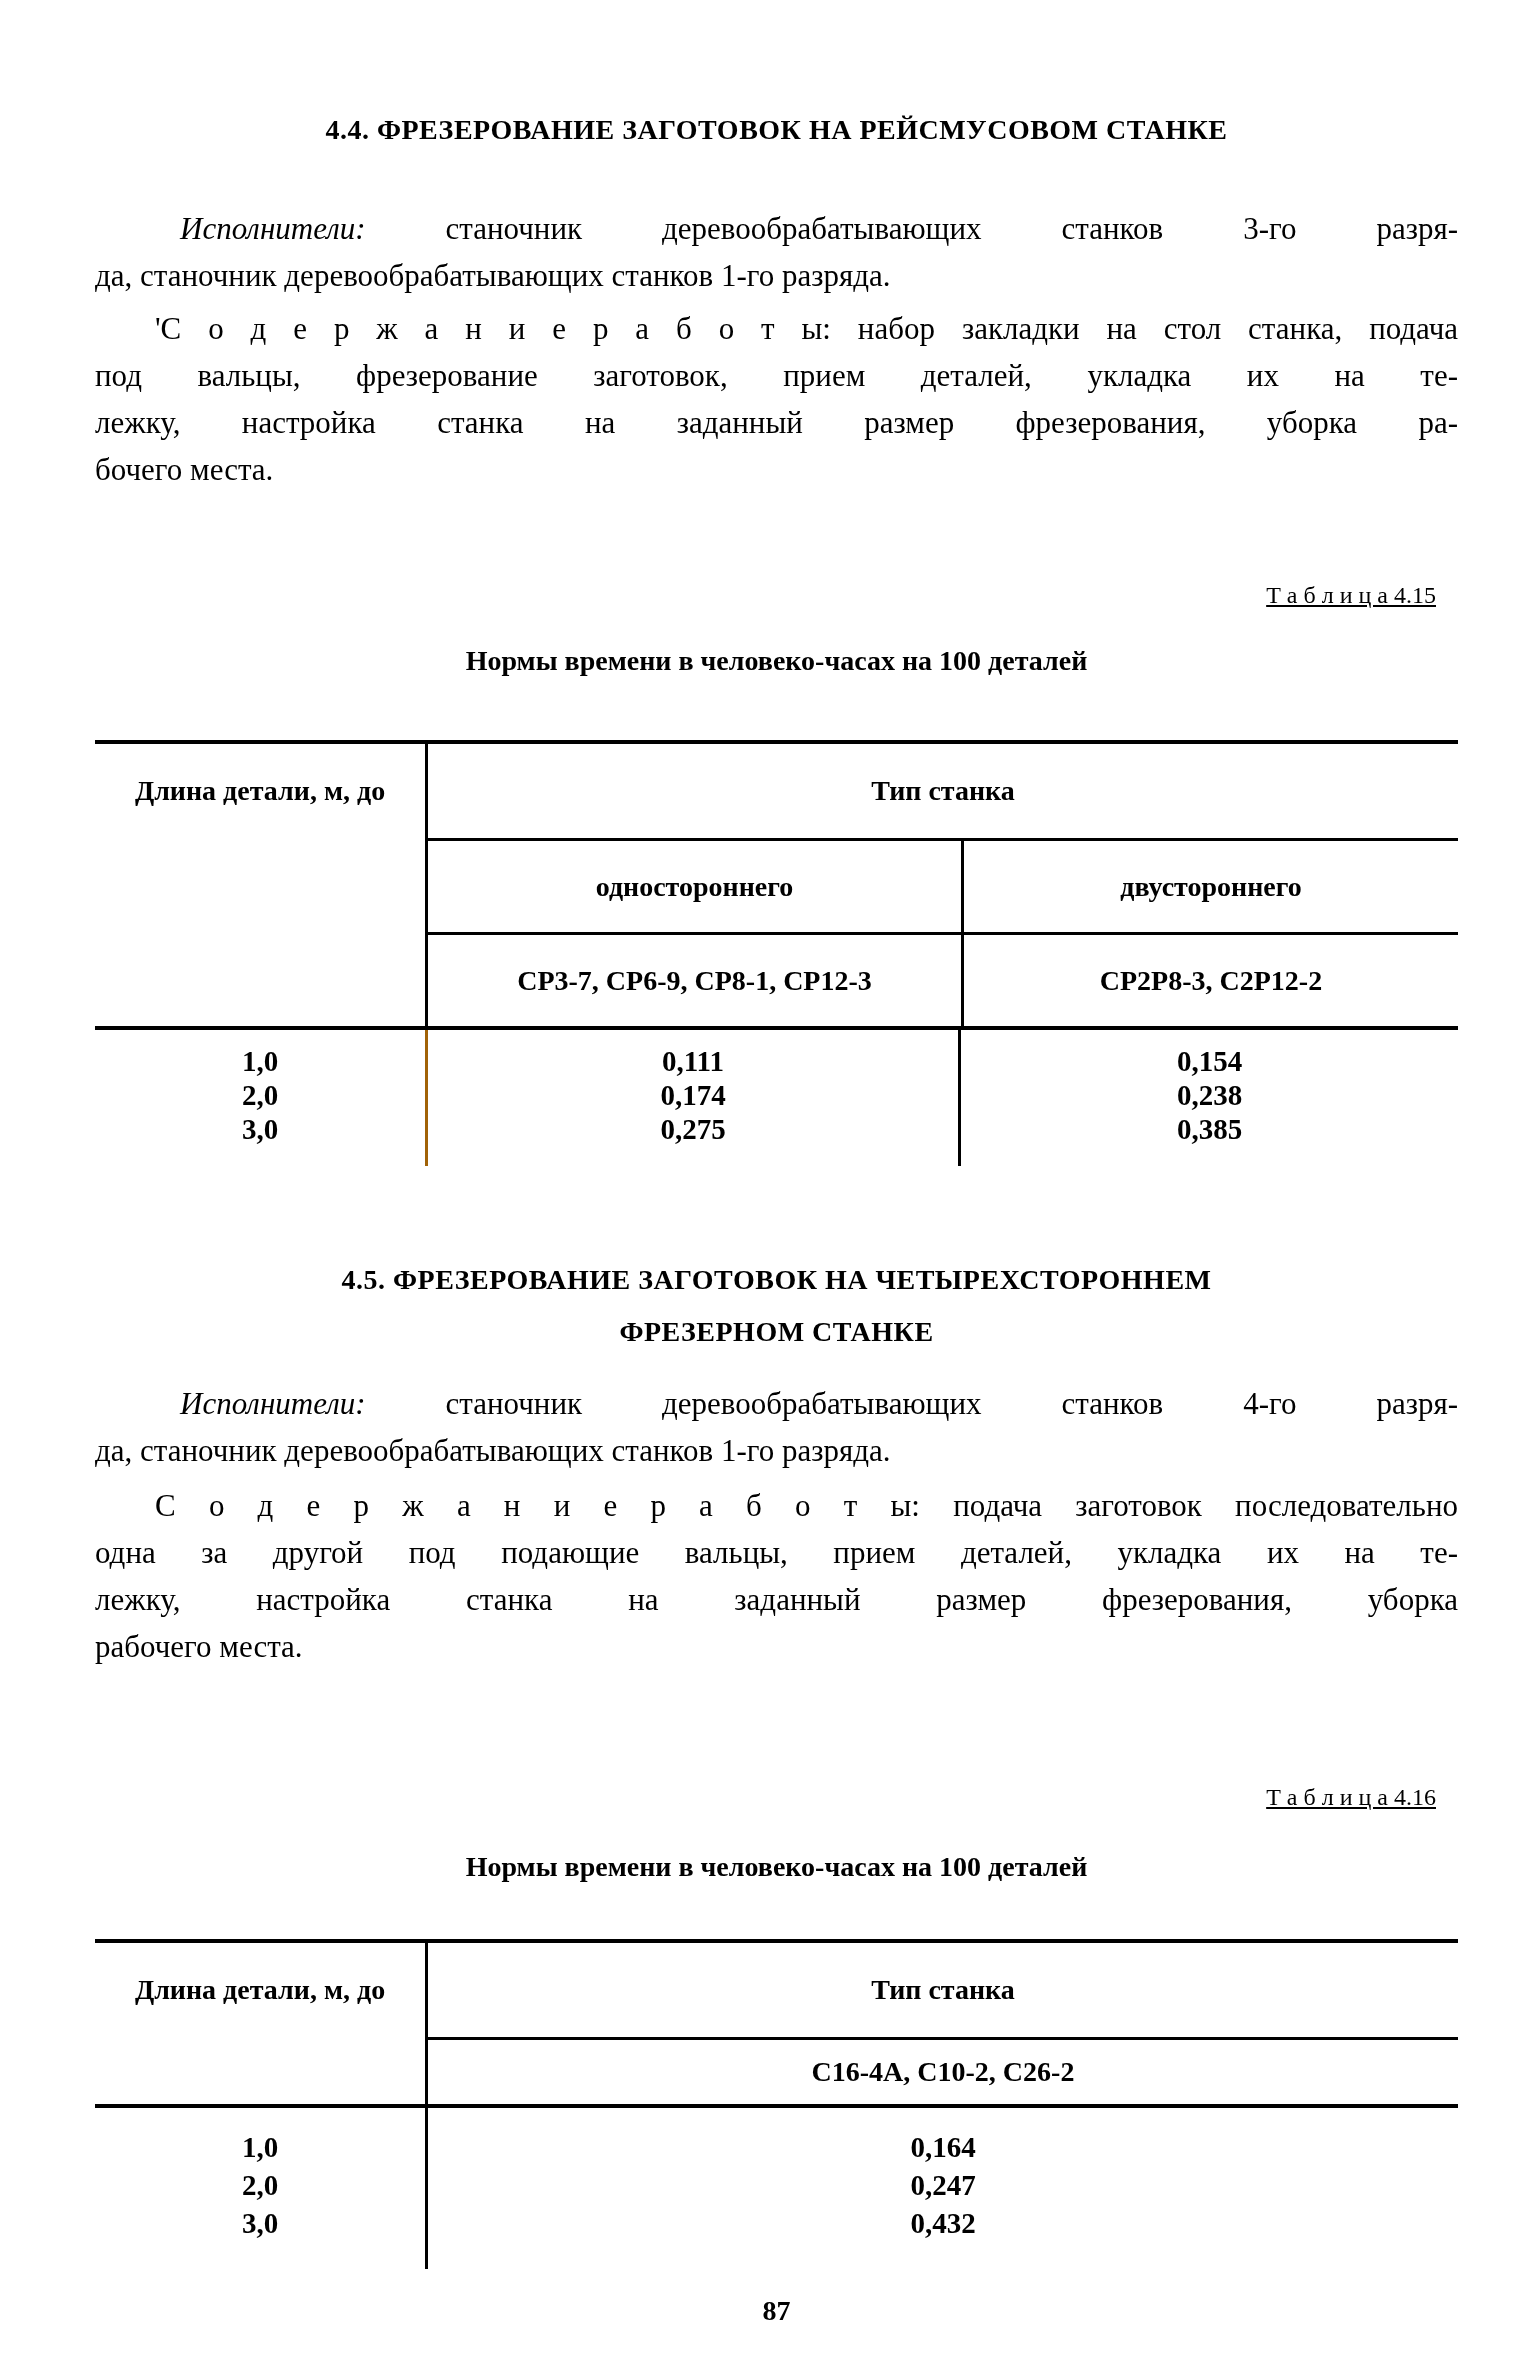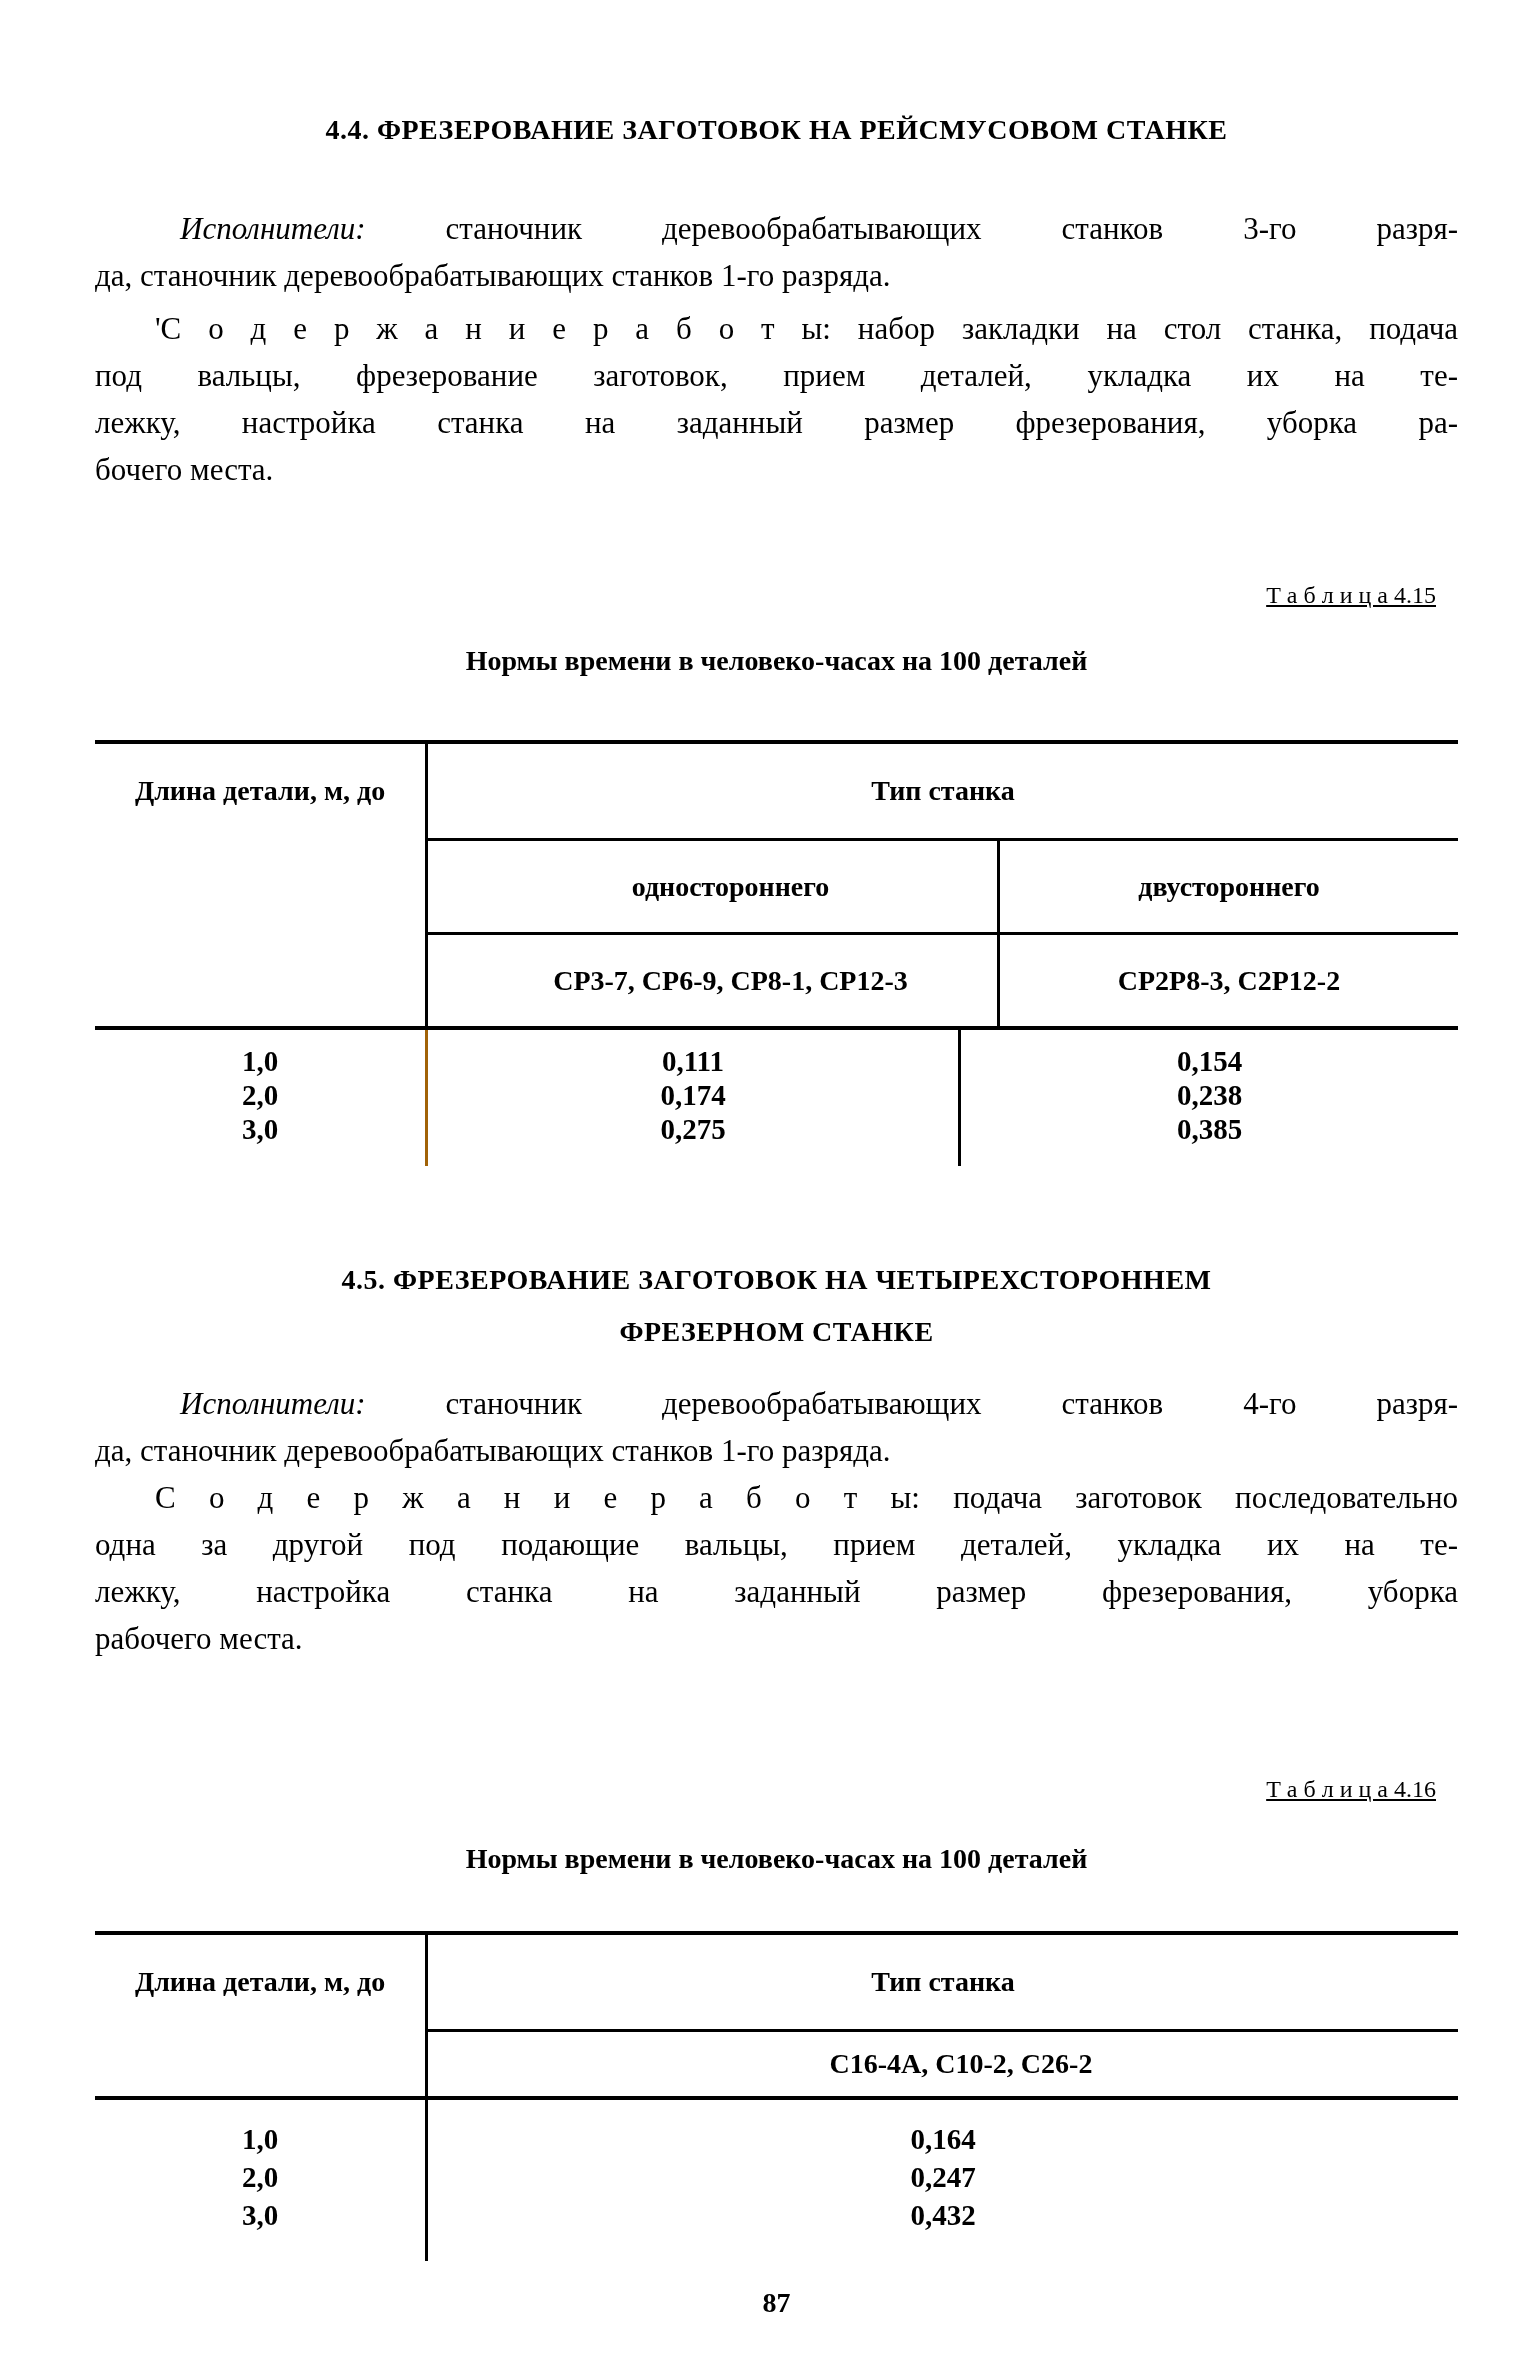--- a/index.html
+++ b/index.html
@@ -44,21 +44,21 @@
   }
   .table-caption-16 { margin-top: 36px; }
   
   .para { font-size: 31px; line-height: 47px; }
   .para-exec { margin-top: 57px; }
   .para-exec-45 { margin-top: 22px; }
   .pline-j { text-align: justify; text-align-last: justify; }
   .para-exec > div:first-child { text-indent: 85px; }
   .para-exec .exec-label { font-style: italic; }
   .para-content { margin-top: 6px; }
-  .para-content-45 { margin-top: 0; }
+  .para-content-45 { margin-top: 8px; }
   .para-content > div { text-align: justify; text-align-last: justify; }
   .para-content > div:last-child { text-align: left; text-align-last: left; }
   .para-content > div:first-child { text-indent: 60px; }
   
   .dtable {
     margin-top: 62px;
     border-top: 4px solid #000;
     font-weight: 700;
     font-size: 28px;
   }
@@ -73,21 +73,20 @@
     justify-content: center;
     text-align: center;
   }
   .col-len { width: 330px; flex: 0 0 330px; }
   .col-rest { flex: 1 1 auto; border-left: 3px solid #000; }
   .rwrap {
     flex: 1 1 auto;
     display: flex;
     border-left: 3px solid #000;
     border-top: 3px solid #000;
-    padding-left: 36px;
   }
   .col-mid { width: 533px; flex: 0 0 533px; }
   .col-right { flex: 1 1 auto; border-left: 3px solid #000; }
   .data-row { border-top: 4px solid #000; }
   .data-row-15 { height: 140px; }
   .data-row-16 { height: 165px; }
   .numcol { display: block; text-align: center; }
   .data-row-15 .numcol { padding-top: 14px; line-height: 34px; font-size: 29px; }
   .data-row-16 .numcol { padding-top: 20px; line-height: 38px; font-size: 29px; }
   .numcol.col-mid-b { border-left: 3px solid #a16207; }

